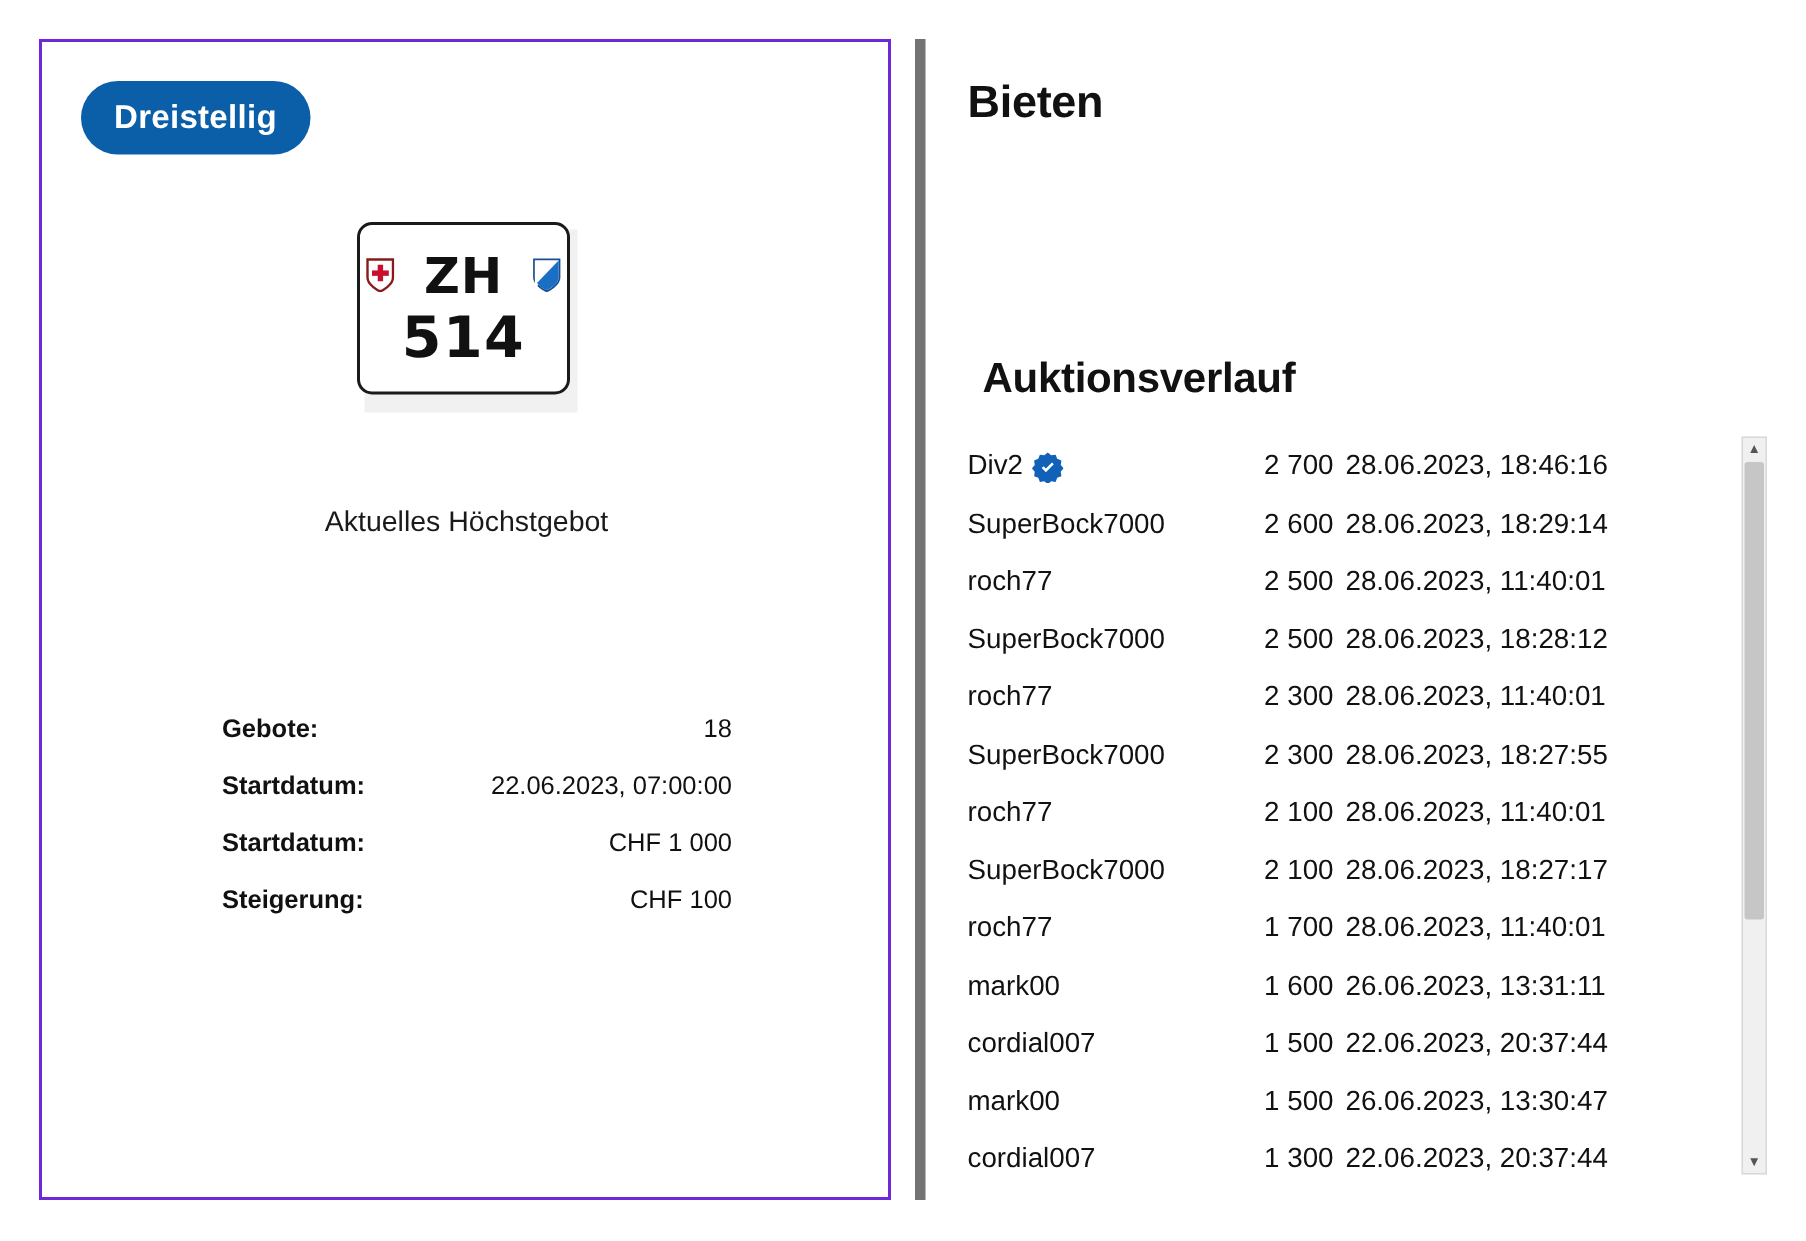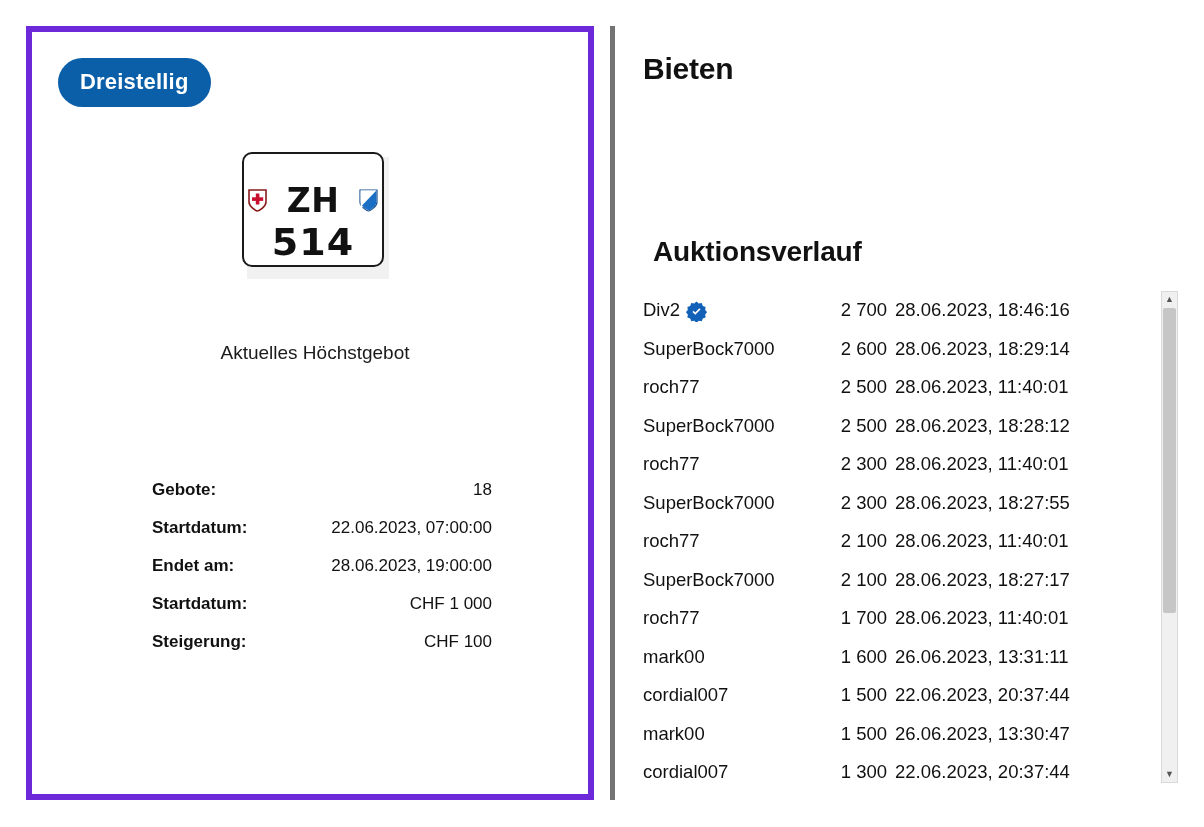--- a/index.html
+++ b/index.html
@@ -13,36 +13,36 @@
     width: 1204px;
     height: 827px;
     background: #ffffff;
     overflow: hidden;
   }
 
   
   .card {
     position: absolute;
     background: #ffffff;
-    border: 6px solid #6d28d9;
+    border: 2px solid #6d28d9;
     box-sizing: border-box;
   }
   #left-card {
     left: 26px;
     top: 26px;
     width: 568px;
     height: 774px;
   }
   #right-card {
     left: 610px;
     top: 26px;
     width: 568px;
     height: 774px;
     border: none;
-    border-left: 5px solid #737373;
+    border-left: 7px solid #737373;
   }
 
   .badge {
     position: absolute;
     left: 26px;
     top: 26px;
     background: #0b5ea8;
     color: #ffffff;
     font-weight: bold;
     font-size: 22px;
@@ -72,21 +72,21 @@
     border-radius: 10px;
     box-sizing: border-box;
     overflow: hidden;
   }
   .plate-top {
     display: flex;
     align-items: center;
     justify-content: center;
     gap: 20px;
     height: 50px;
-    padding-top: 21px;
+    padding-top: 8px;
   }
   .plate-canton {
     font-family: "DejaVu Sans", sans-serif;
     font-size: 33px;
     font-weight: 600;
     color: #111;
     line-height: 1;
     letter-spacing: 0.5px;
   }
   .plate-num {
@@ -295,24 +295,20 @@
     <div class="facts">
       <div class="fact-row">
         <span class="fact-key">Gebote:</span>
         <span class="fact-val">18</span>
       </div>
       <div class="fact-row">
         <span class="fact-key">Startdatum:</span>
         <span class="fact-val">22.06.2023, 07:00:00</span>
       </div>
       <div class="fact-row">
-        <span class="fact-key">Endet am:</span>
-        <span class="fact-val">28.06.2023, 19:00:00</span>
-      </div>
-      <div class="fact-row">
         <span class="fact-key">Startdatum:</span>
         <span class="fact-val">CHF 1 000</span>
       </div>
       <div class="fact-row">
         <span class="fact-key">Steigerung:</span>
         <span class="fact-val">CHF 100</span>
       </div>
     </div>
   </div>
 

